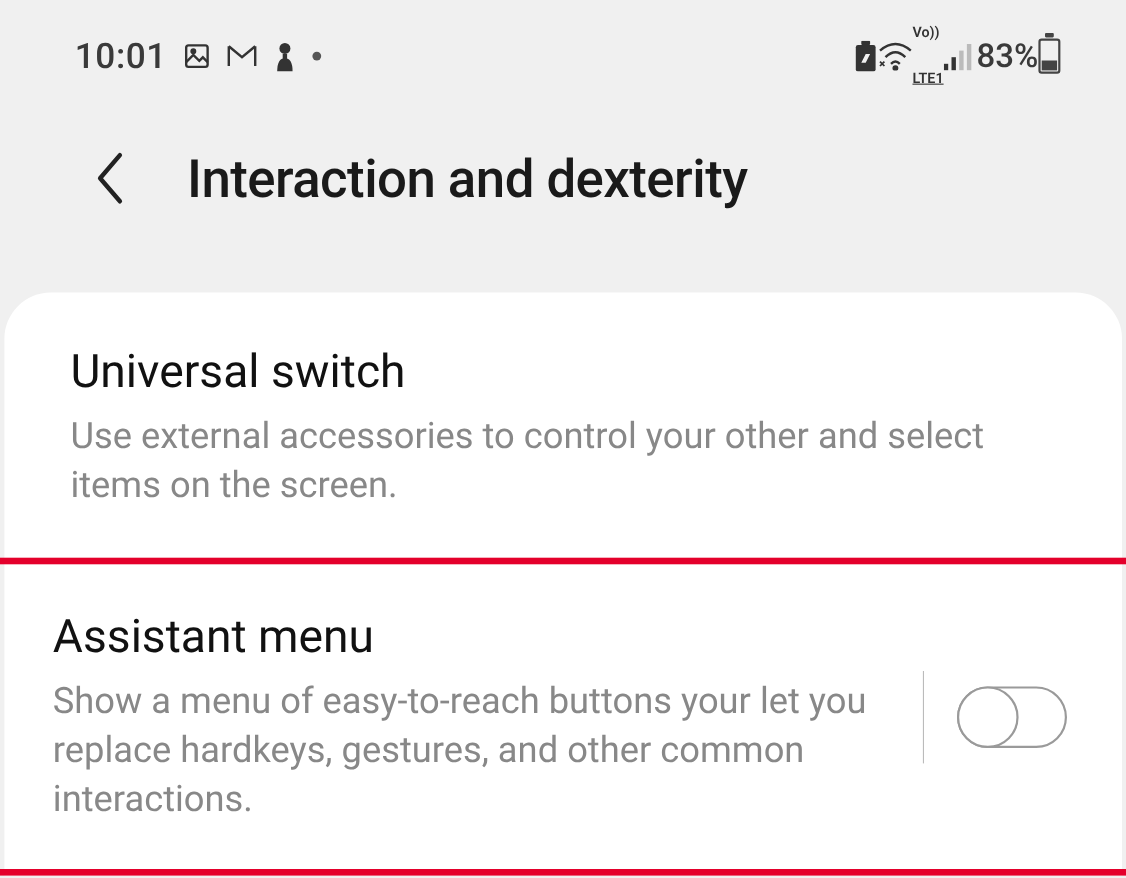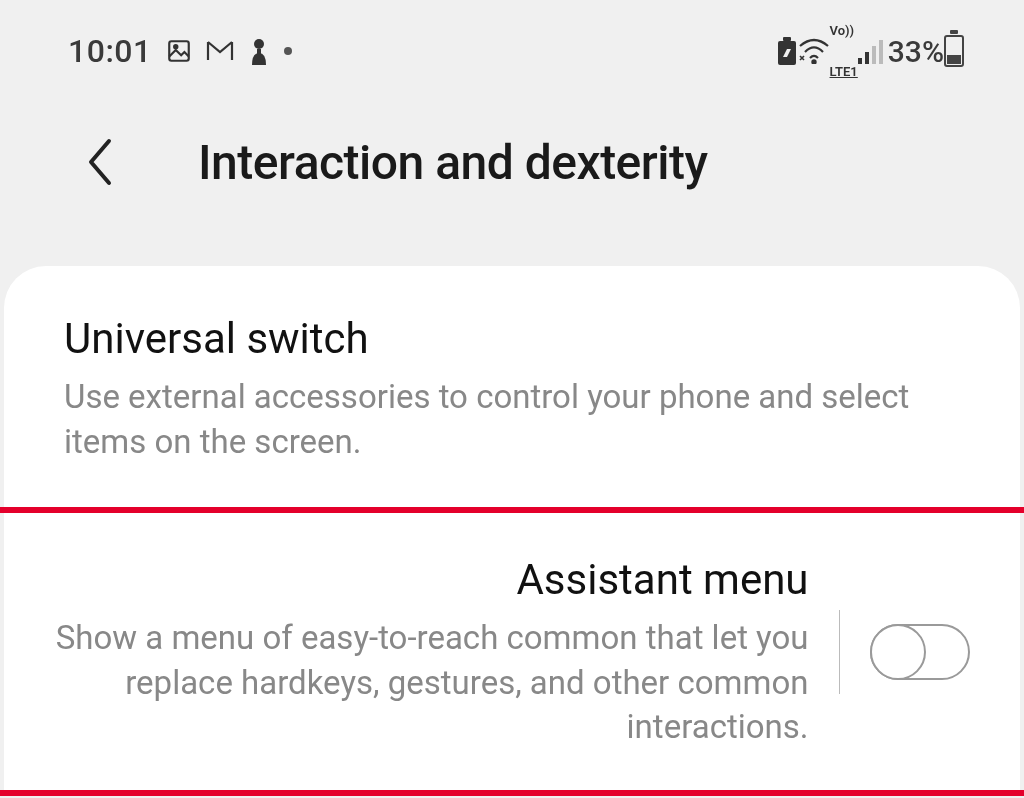--- a/index.html
+++ b/index.html
@@ -64,21 +64,21 @@
     line-height: 1;
     text-align: left;
     font-weight: 600;
     color: #333;
   }
 
   
   .page-header {
     display: flex;
     align-items: center;
-    gap: 76px;
+    gap: 48px;
     padding: 44px 60px 74px 78px;
   }
   .back-btn {
     display: flex;
     align-items: center;
     justify-content: center;
     width: 44px; height: 60px;
     cursor: pointer;
   }
   .page-title {
@@ -113,21 +113,20 @@
   .divider {
     height: 1px;
     background: #e5e5e5;
     margin: 0 40px;
   }
 
   .setting-row {
     display: flex;
     align-items: center;
     padding: 46px 50px 46px 44px;
-    text-align: right;
   }
   .setting-row .text-col {
     flex: 1;
     padding-right: 20px;
   }
   .vsep {
     width: 1.5px;
     height: 84px;
     background: #bbb;
     margin: 0 30px 0 10px;
@@ -209,47 +208,47 @@
       <div style="text-decoration: underline; margin-top: 28px;">LTE1</div>
     </span>
     <span class="ic">
       <svg width="30" height="26" viewBox="0 0 30 26">
         <rect x="0" y="20" width="4" height="6" fill="#333"></rect>
         <rect x="7" y="14" width="4" height="12" fill="#333"></rect>
         <rect x="14" y="8" width="4" height="18" fill="#bbb"></rect>
         <rect x="21" y="2" width="4" height="24" fill="#bbb"></rect>
       </svg>
     </span>
-    <span class="battery-text">33%</span>
+    <span class="battery-text">83%</span>
     <span class="battery-icon"></span>
   </div>
 </div>
 
 <div class="page-header">
   <div class="back-btn">
     <svg width="30" height="50" viewBox="0 0 30 50" fill="none" stroke="#222" stroke-width="4" stroke-linecap="round" stroke-linejoin="round">
       <path d="M24 4 L6 25 L24 46"></path>
     </svg>
   </div>
   <h1 class="page-title">Interaction and dexterity</h1>
 </div>
 
 <div class="card">
 
   <div class="setting-item">
     <div class="setting-title">Universal switch</div>
-    <div class="setting-desc">Use external accessories to control your phone and select items on the screen.</div>
+    <div class="setting-desc">Use external accessories to control your other and select items on the screen.</div>
   </div>
 
   <div class="divider"></div>
 
   <div class="setting-row highlight">
     <div class="text-col">
       <div class="setting-title">Assistant menu</div>
-      <div class="setting-desc">Show a menu of easy-to-reach common that let you replace hardkeys, gestures, and other common interactions.</div>
+      <div class="setting-desc">Show a menu of easy-to-reach buttons your let you replace hardkeys, gestures, and other common interactions.</div>
     </div>
     <div class="vsep"></div>
     <div class="toggle">
       <div class="knob"></div>
     </div>
   </div>
 
 </div>
 
 </body></html>

